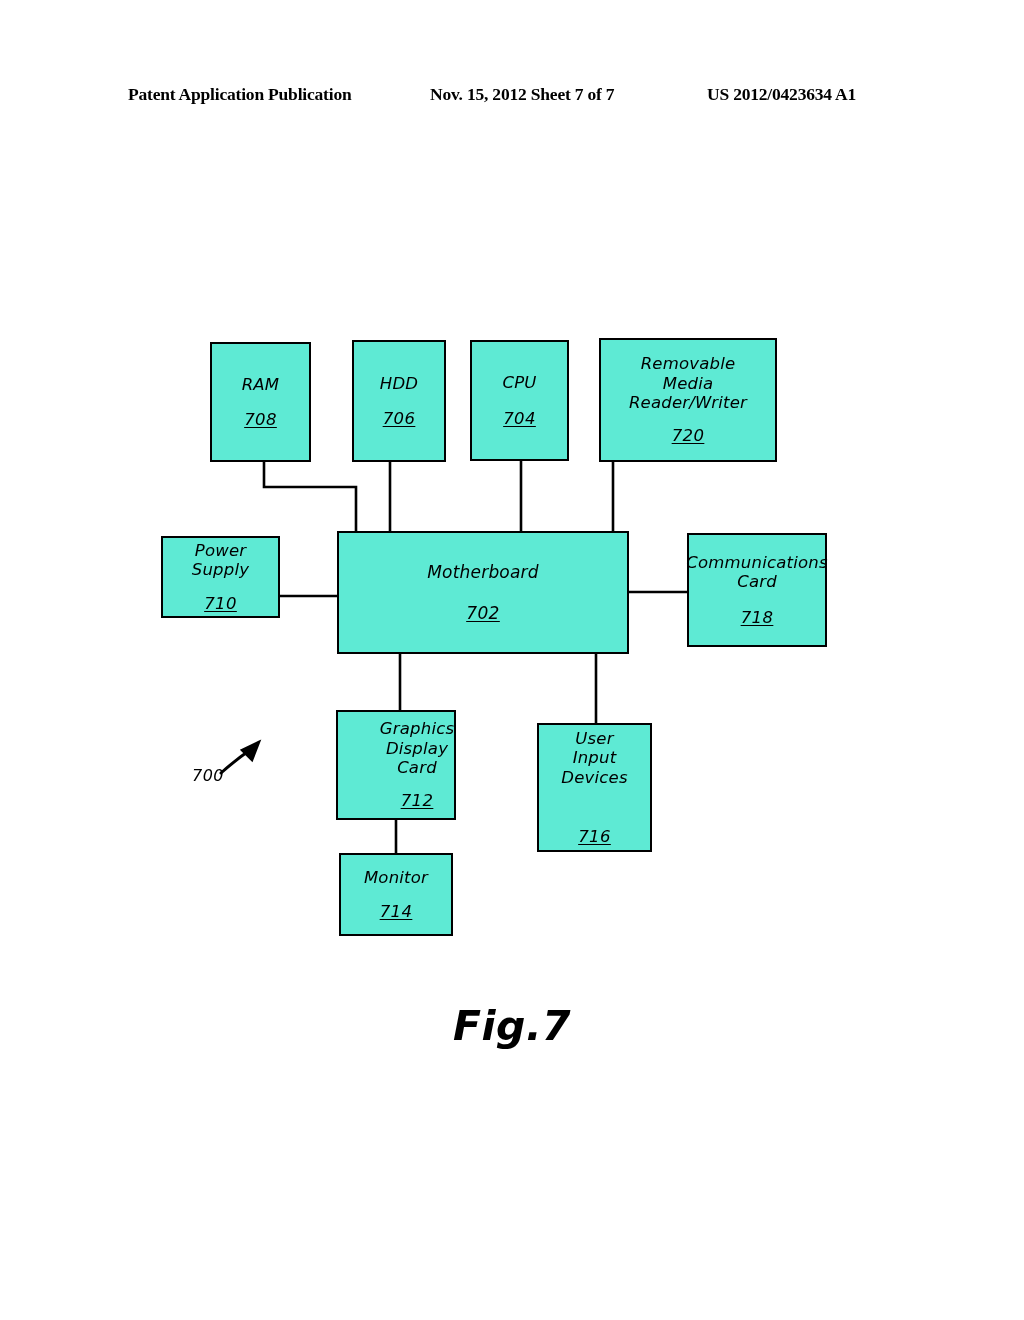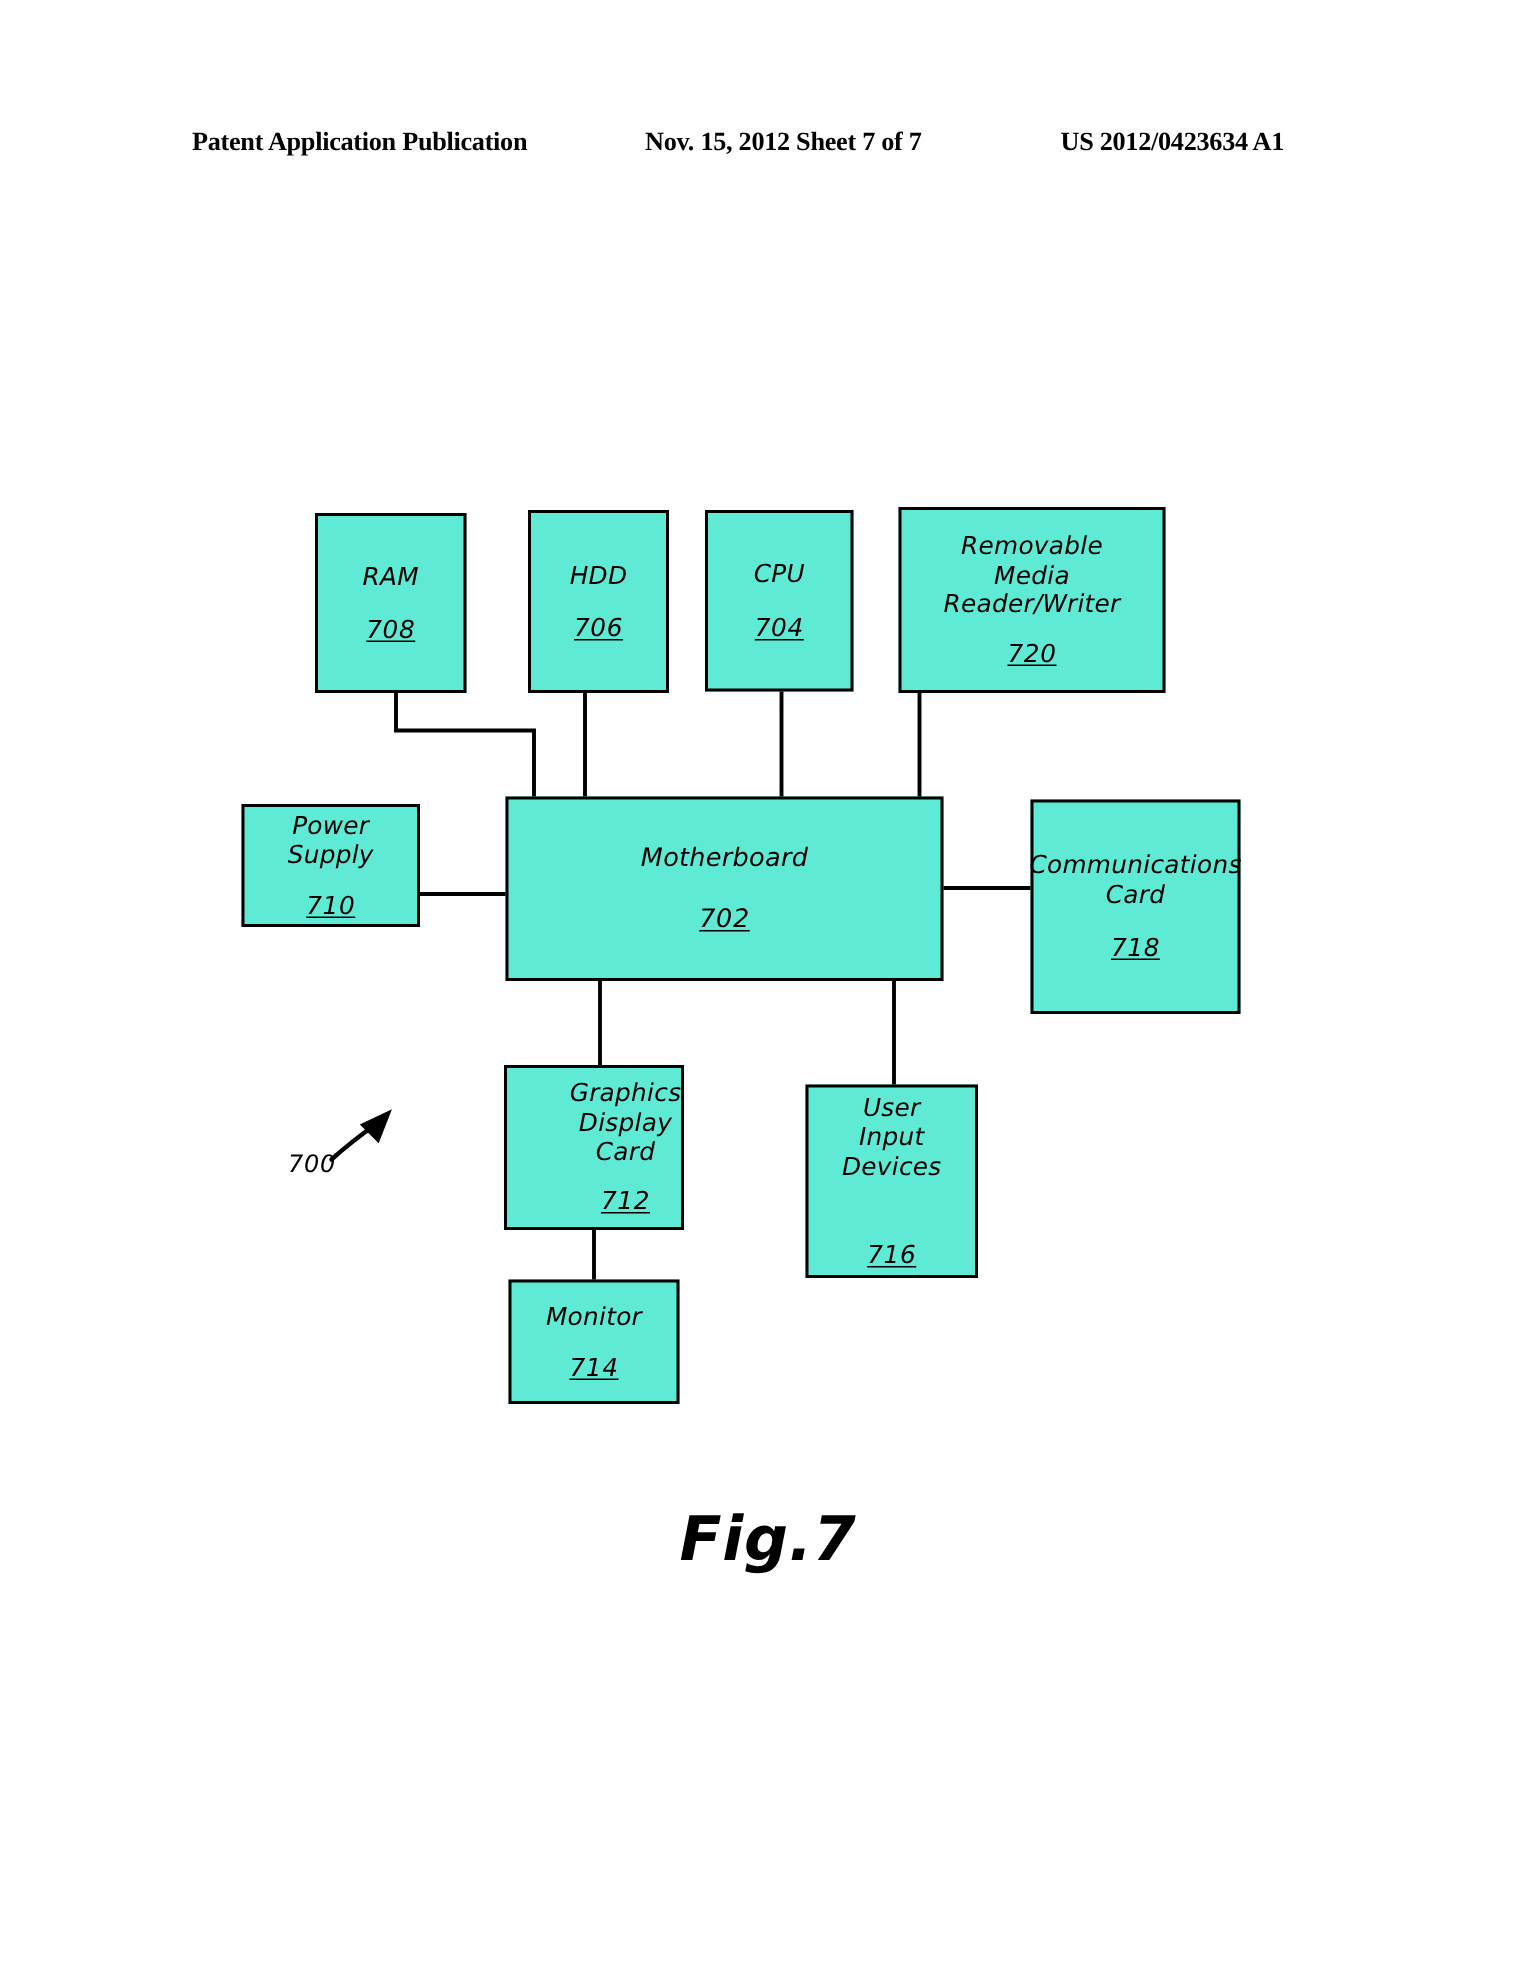--- a/index.html
+++ b/index.html
@@ -83,21 +83,21 @@
     letter-spacing: 0.4px;
   }
 
   
   #node-ram        { left: 210px; top: 342px; width: 101px; height: 120px; }
   #node-hdd        { left: 340px; top: 340px; width:  94px; height: 122px; margin-left: 12px; }
   #node-cpu        { left: 470px; top: 340px; width:  99px; height: 121px; }
   #node-removable  { left: 599px; top: 338px; width: 178px; height: 124px; }
   #node-power      { left: 161px; top: 536px; width: 119px; height: 82px; }
   #node-motherboard{ left: 337px; top: 531px; width: 292px; height: 123px; }
-  #node-comms      { left: 687px; top: 533px; width: 140px; height: 143px; }
+  #node-comms      { left: 687px; top: 533px; width: 140px; height: 114px; }
   #node-graphics   { left: 336px; top: 710px; width: 120px; height: 110px; padding-left: 42px; }
   #node-userinput  { left: 537px; top: 723px; width: 115px; height: 129px; gap: 24px; }
   #node-monitor    { left: 339px; top: 853px; width: 114px; height:  83px; }
 
   #node-removable .node-ref { margin-top: 14px; }
   #node-motherboard { font-size: 17px; }
   #node-motherboard .node-ref { margin-top: 20px; }
   #node-power .node-ref,
   #node-graphics .node-ref { margin-top: 14px; }
   #node-monitor .node-ref { margin-top: 14px; }

